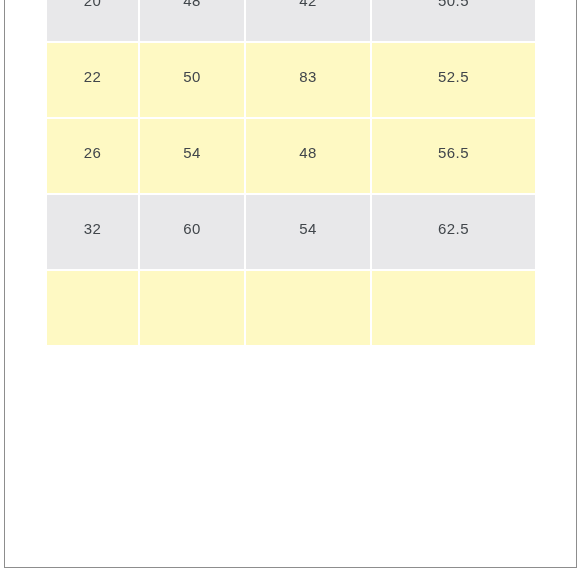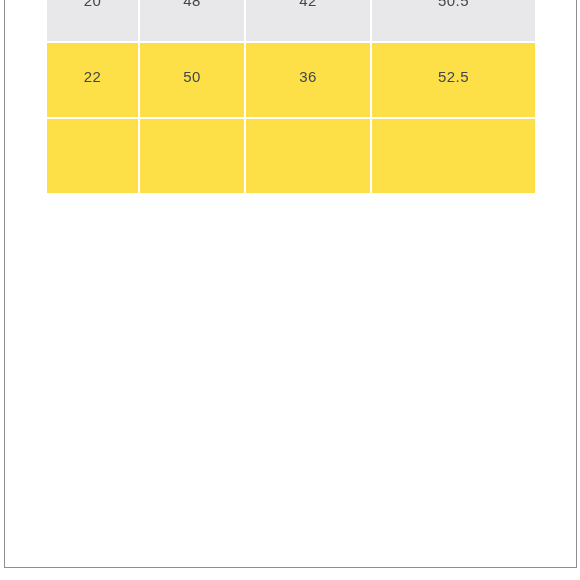--- a/index.html
+++ b/index.html
@@ -62,21 +62,21 @@
     letter-spacing: 0.4px;
     line-height: 74px;
   }
   
   .col-1 { width: 91px; }
   .col-2 { width: 104px; }
   .col-3 { width: 124px; }
   .col-4 { width: 163px; }
 
   .row-shade td { background: #e8e8ea; }
-  .row-plain td { background: #fde047; }
+  .row-plain td { background: #fef9c3; }
 
   
   .cell-text {
     display: block;
     line-height: 1;
     margin-top: -8px;
   }
 </style>
 </head>
 <body>
@@ -113,31 +113,59 @@
         </tr>
 
         <tr class="row-plain">
           <td>
               <span class="cell-text">22</span>
             </td>
           <td>
               <span class="cell-text">50</span>
             </td>
           <td>
-              <span class="cell-text">36</span>
+              <span class="cell-text">83</span>
             </td>
           <td>
               <span class="cell-text">52.5</span>
             </td>
         </tr>
 
 
+        <tr class="row-plain">
+          <td>
+              <span class="cell-text">26</span>
+            </td>
+          <td>
+              <span class="cell-text">54</span>
+            </td>
+          <td>
+              <span class="cell-text">48</span>
+            </td>
+          <td>
+              <span class="cell-text">56.5</span>
+            </td>
+        </tr>
 
 
 
+        <tr class="row-shade">
+          <td>
+              <span class="cell-text">32</span>
+            </td>
+          <td>
+              <span class="cell-text">60</span>
+            </td>
+          <td>
+              <span class="cell-text">54</span>
+            </td>
+          <td>
+              <span class="cell-text">62.5</span>
+            </td>
+        </tr>
 
         <tr class="row-plain">
           <td>
               <span class="cell-text"></span>
             </td>
           <td>
               <span class="cell-text"></span>
             </td>
           <td>
               <span class="cell-text"></span>

